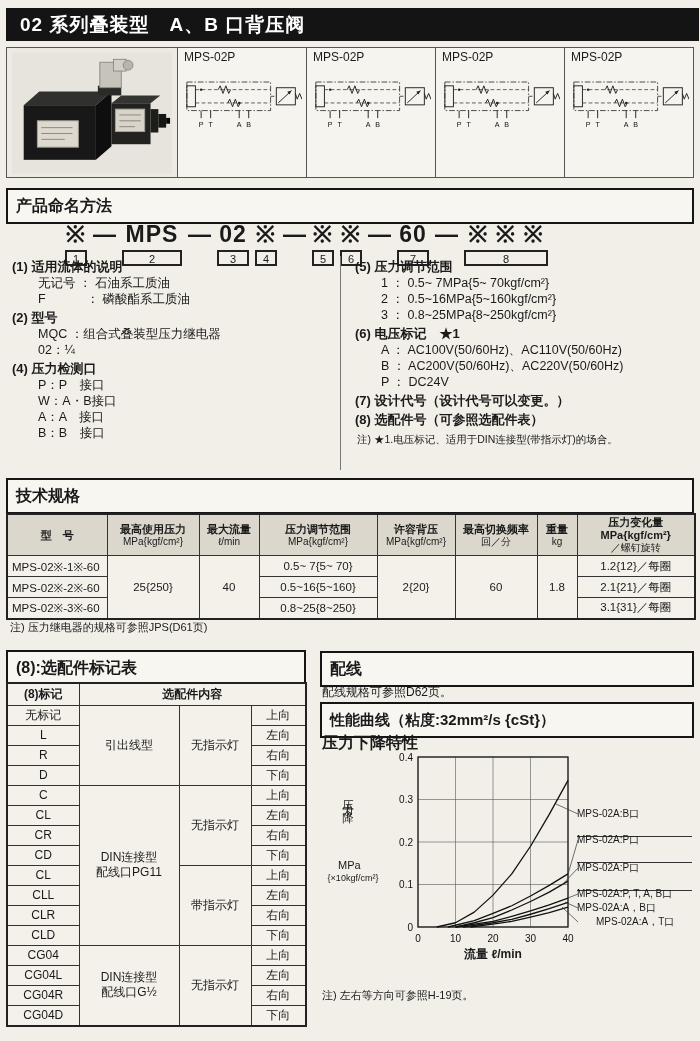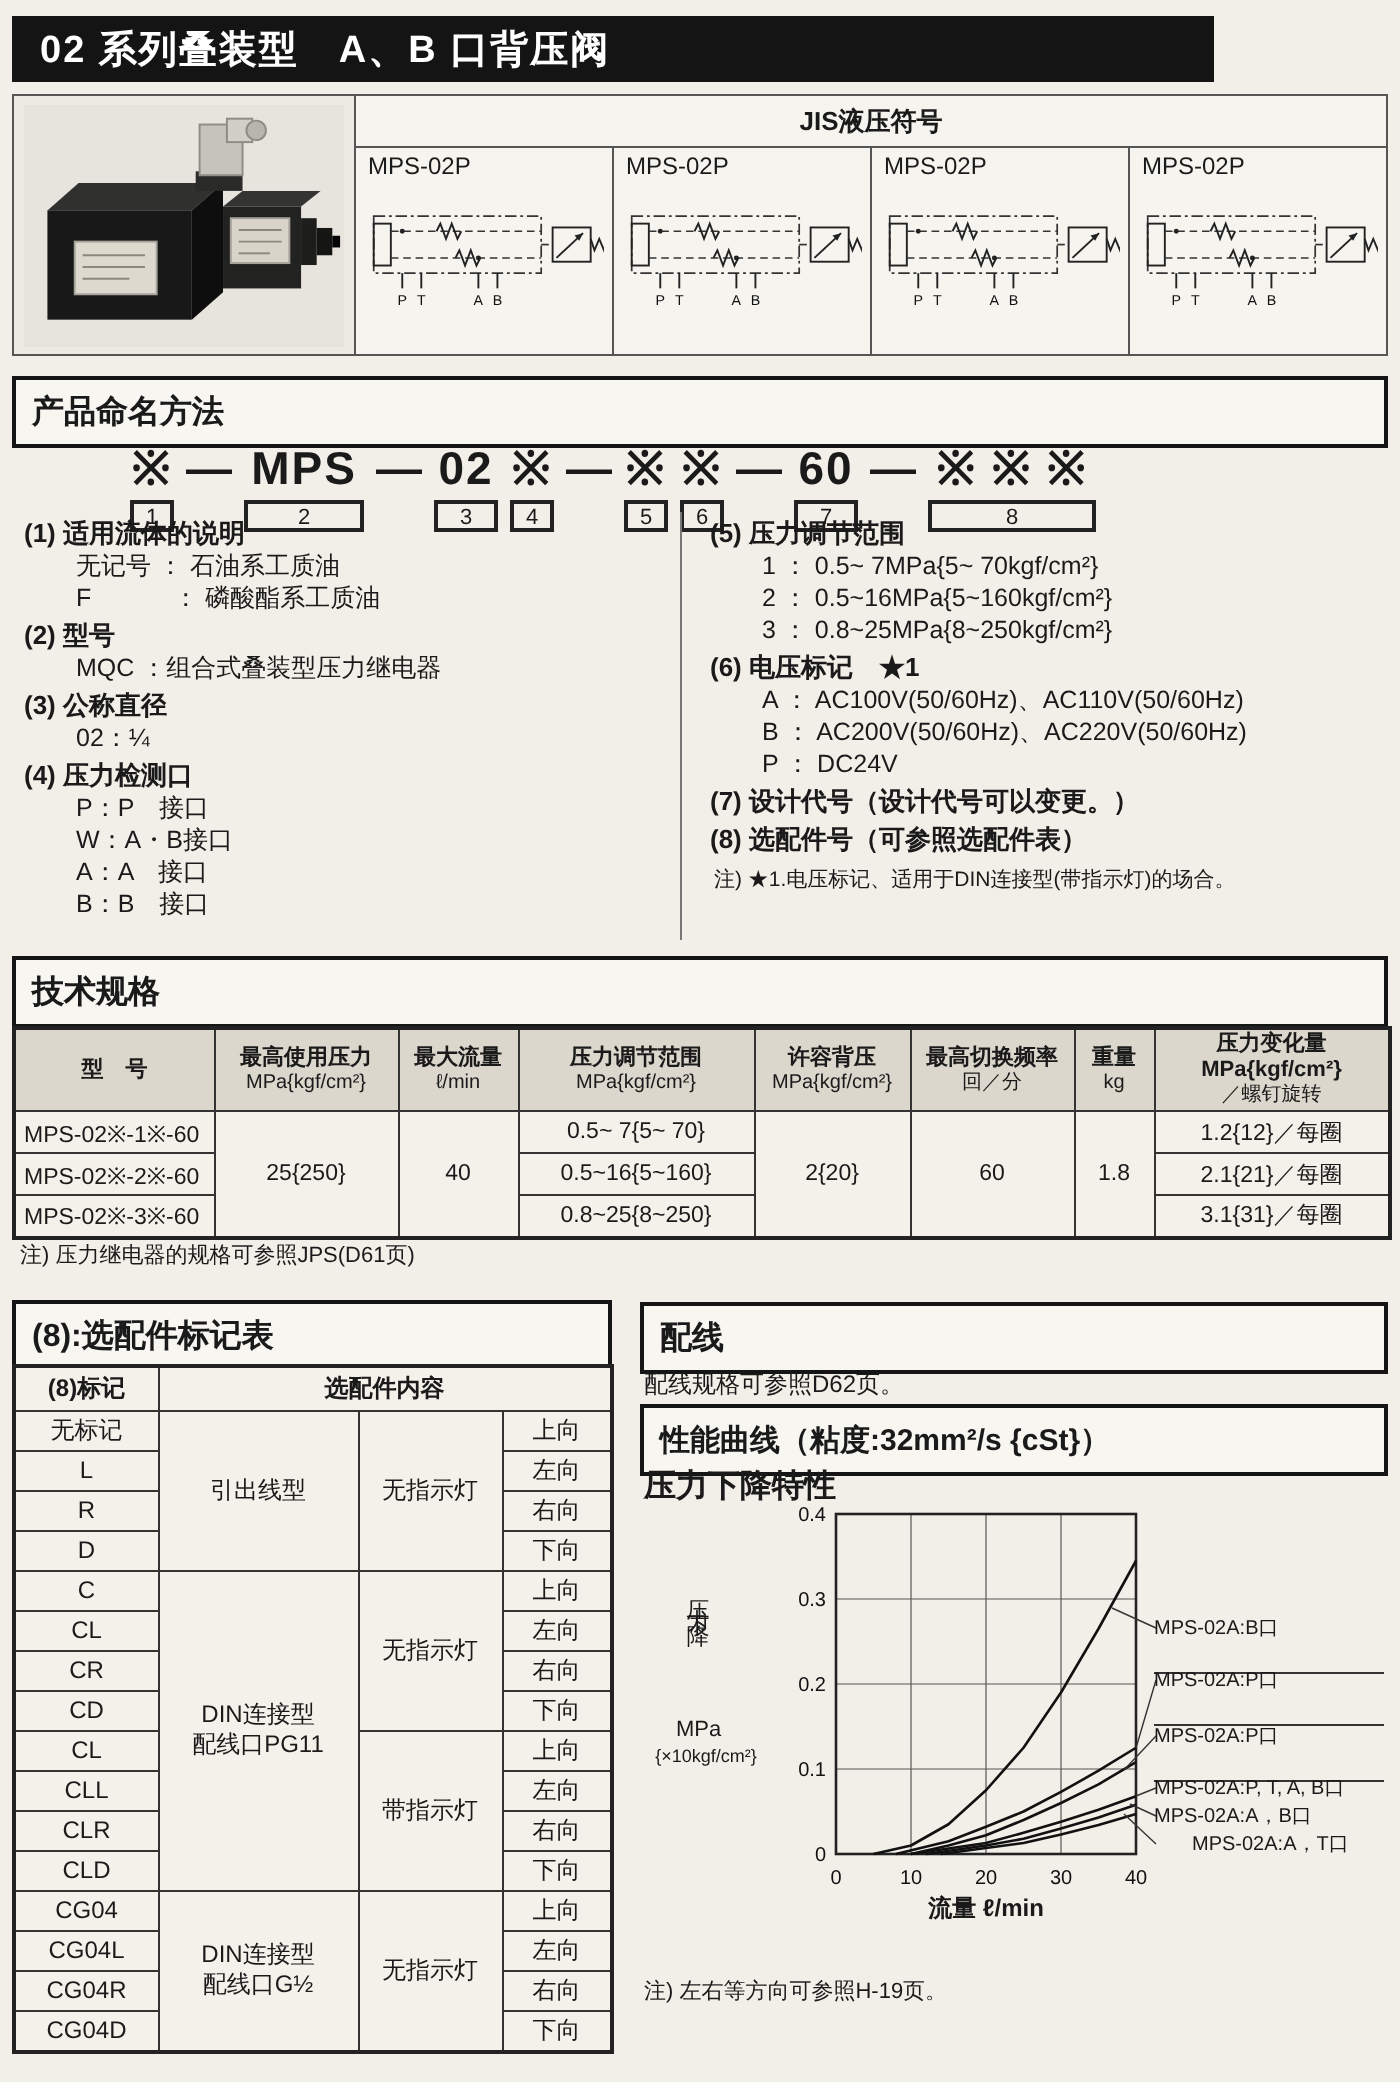--- a/index.html
+++ b/index.html
@@ -1,20 +1,20 @@
 <!DOCTYPE html>
 <html><head>
 <meta charset="utf-8">
 <style>
   html,body{margin:0;padding:0;background:#d8d5ce;}
   .page{position:relative;width:700px;height:1041px;background:#f2efe8;
         font-family:"Liberation Sans",sans-serif;color:#1a1a1a;overflow:hidden;}
 
   
-  .title-bar{position:absolute;left:6px;top:8px;width:601px;height:33px;background:#141414;
+  .title-bar{position:absolute;left:6px;top:8px;width:693px;height:33px;background:#141414;
              color:#fff;font-size:19px;font-weight:bold;display:flex;align-items:center;
              padding-left:14px;box-sizing:border-box;letter-spacing:1px;}
 
   
   .top-box{position:absolute;left:6px;top:47px;width:688px;height:131px;border:1px solid #555;
            box-sizing:border-box;background:#f6f4ee;display:flex;}
   .photo-cell{width:170px;border-right:1px solid #555;display:flex;align-items:center;justify-content:center;background:#edeae3;}
   .jis-area{flex:1;display:flex;flex-direction:column;}
   .jis-title{height:25px;display:flex;align-items:center;justify-content:center;font-weight:bold;
              font-size:13px;border-bottom:1px solid #555;}
@@ -119,21 +119,20 @@
         <line x1="30" y1="77" x2="62" y2="77" stroke="#8a8880" stroke-width="1"></line>
         <line x1="30" y1="83" x2="62" y2="83" stroke="#8a8880" stroke-width="1"></line>
         <line x1="30" y1="89" x2="54" y2="89" stroke="#8a8880" stroke-width="1"></line>
         <rect x="106" y="58" width="30" height="23" fill="#d8d4ca" stroke="#a5a29a" stroke-width="1"></rect>
         <line x1="110" y1="64" x2="132" y2="64" stroke="#8a8880" stroke-width="1"></line>
         <line x1="110" y1="70" x2="132" y2="70" stroke="#8a8880" stroke-width="1"></line>
         <line x1="110" y1="76" x2="126" y2="76" stroke="#8a8880" stroke-width="1"></line>
       </svg>
     </div>
     <div class="jis-area">
-      <div class="jis-title">JIS液压符号</div>
       <div class="jis-cells">
         <div class="jis-cell">
           <div class="jis-label">MPS-02P</div>
           <div class="jis-symbol">
               <svg class="jis-svg" viewBox="0 0 124 58">
                 <rect x="3" y="8" width="88" height="30" class="dd"></rect>
                 <rect x="3" y="12" width="9" height="22" class="sl"></rect>
                 <line x1="12" y1="16" x2="91" y2="16" class="dsh"></line>
                 <line x1="12" y1="30" x2="91" y2="30" class="dsh"></line>
                 <path d="M36 16 l2 -4 l3 8 l3 -8 l3 8 l2 -4" class="sl"></path>
@@ -286,21 +285,20 @@
     </div>
   </div>
 
   <div class="nm-wrap">
     <div class="nm-col-l">
       <div class="nm-title">(1) 适用流体的说明</div>
       <div class="nm-line">无记号 ： 石油系工质油</div>
       <div class="nm-line">F　　　 ： 磷酸酯系工质油</div>
       <div class="nm-title">(2) 型号</div>
       <div class="nm-line">MQC ：组合式叠装型压力继电器</div>
-      <div class="nm-title">(3) 公称直径</div>
       <div class="nm-line">02：¼</div>
       <div class="nm-title">(4) 压力检测口</div>
       <div class="nm-line">P：P　接口</div>
       <div class="nm-line">W：A・B接口</div>
       <div class="nm-line">A：A　接口</div>
       <div class="nm-line">B：B　接口</div>
     </div>
     <div class="nm-col-r">
       <div class="nm-title">(5) 压力调节范围</div>
       <div class="nm-line">1 ： 0.5~ 7MPa{5~ 70kgf/cm²}</div>

